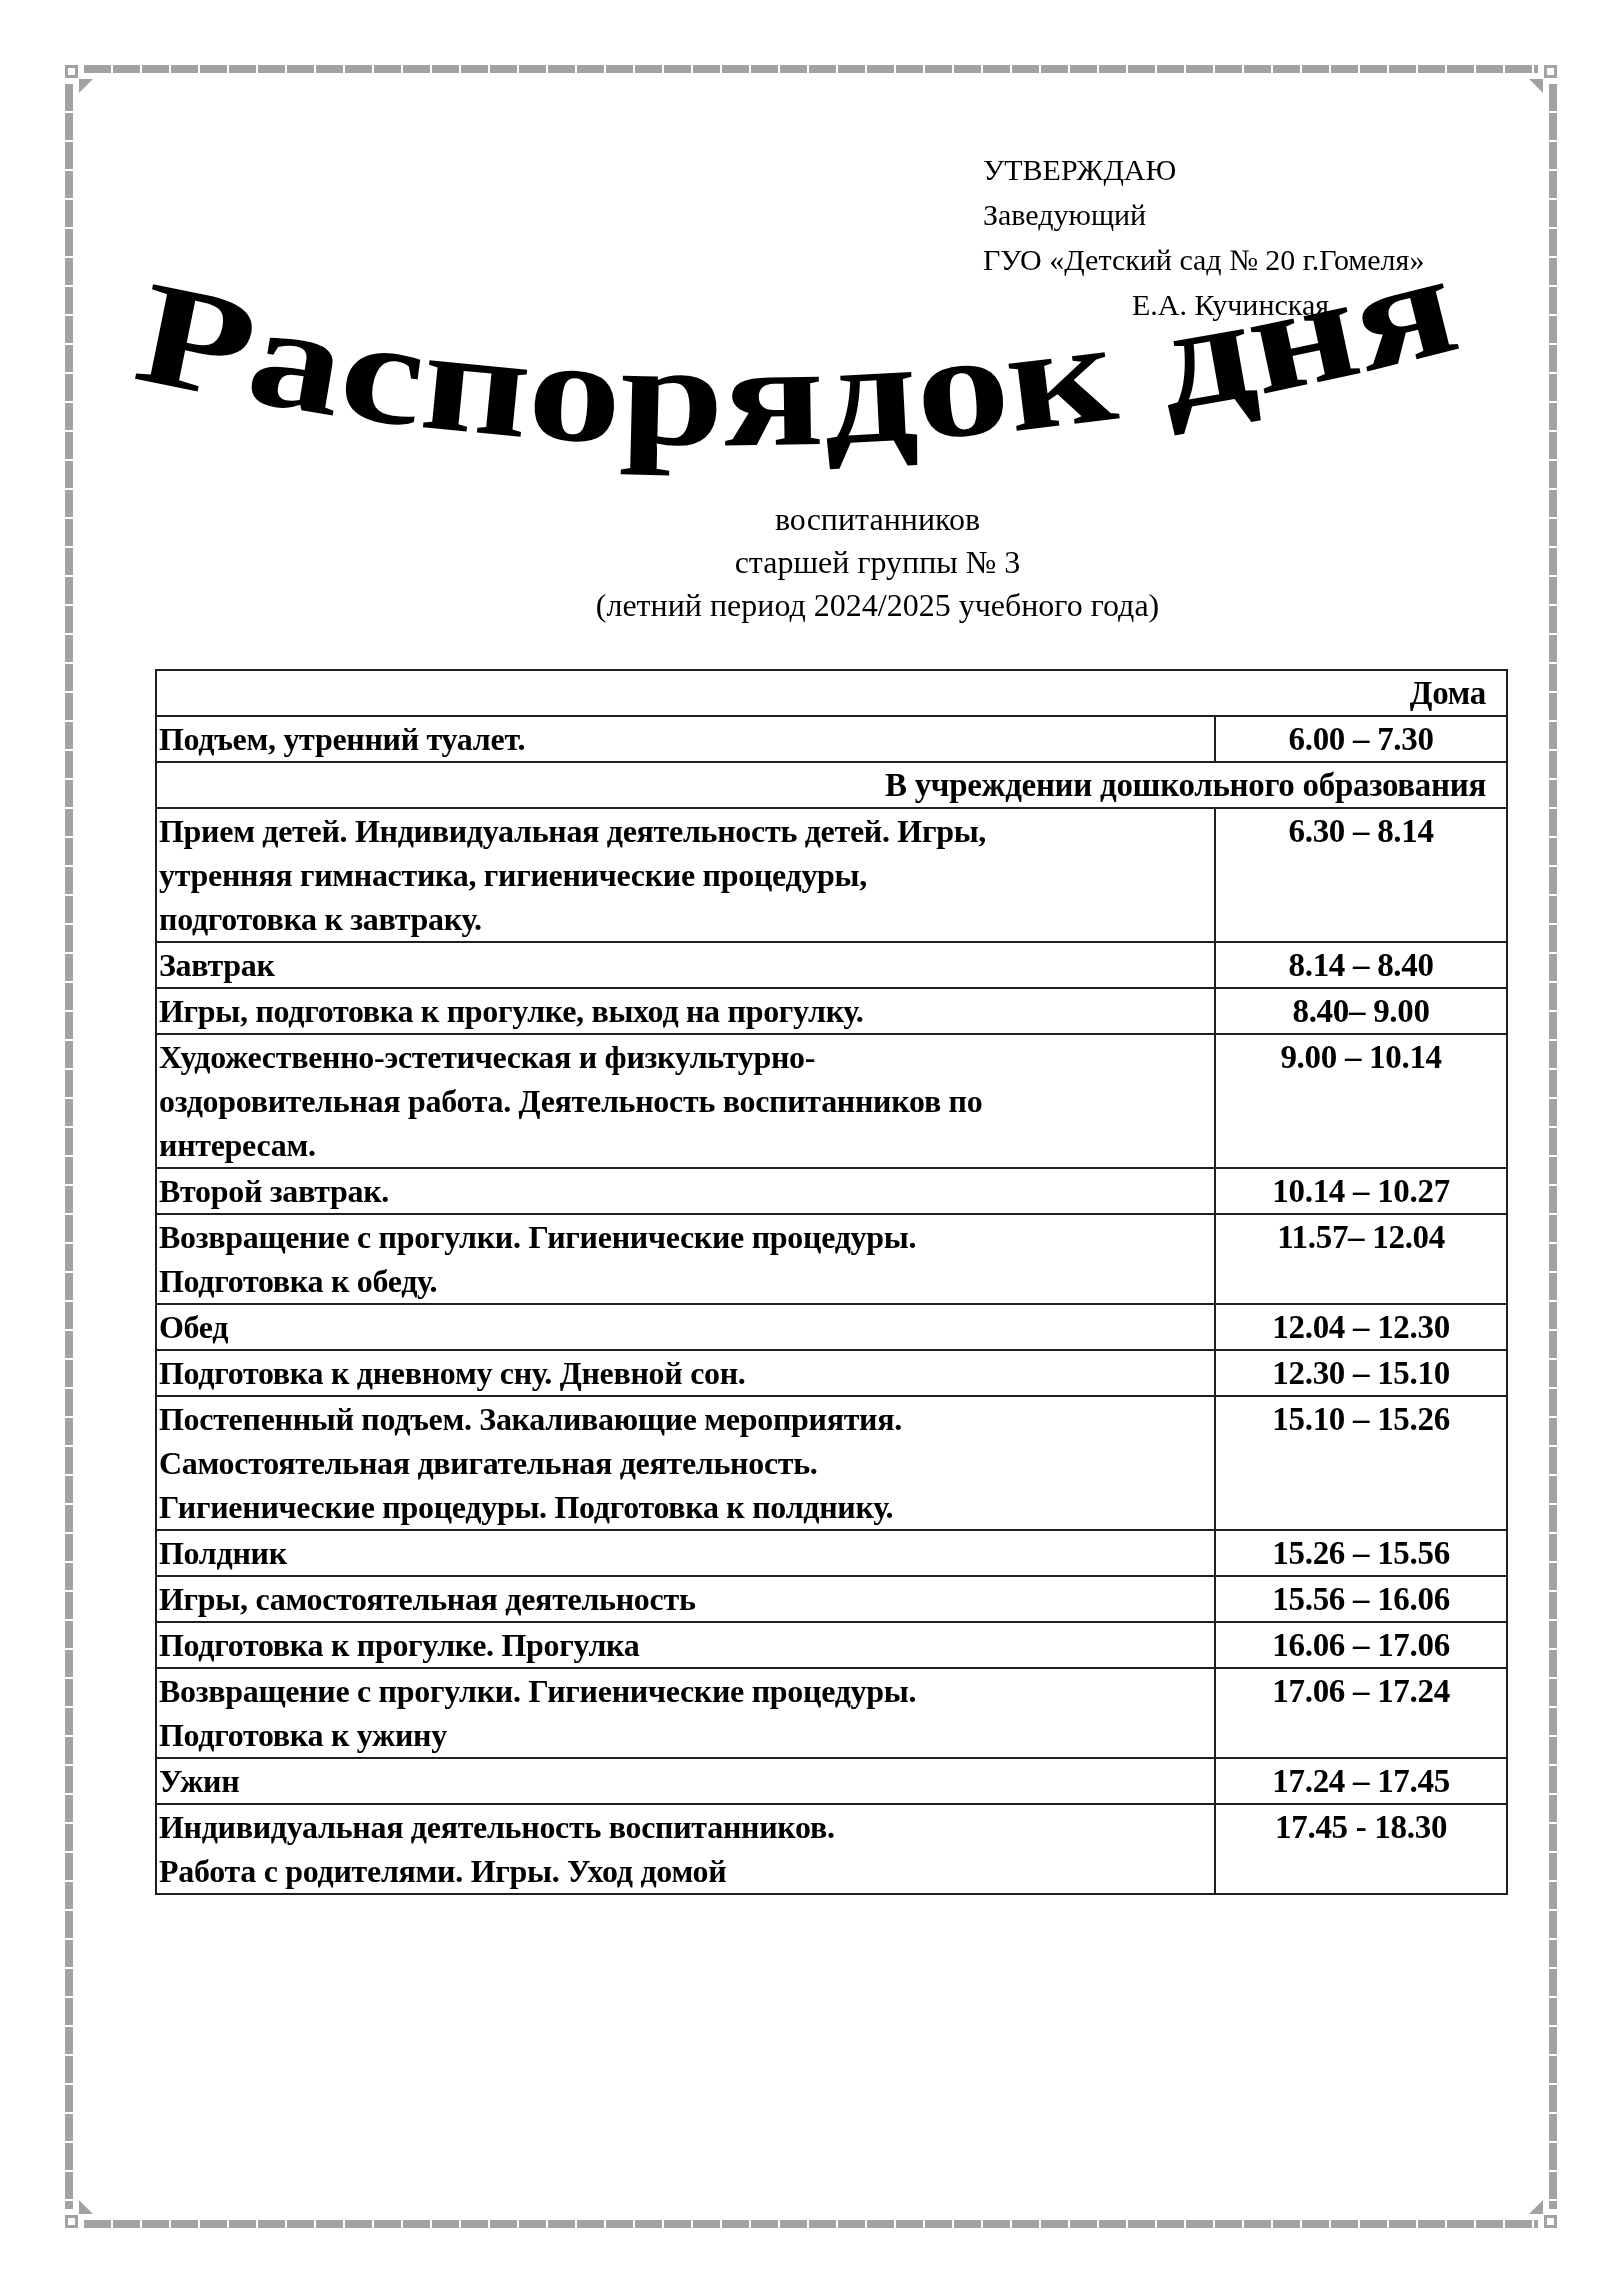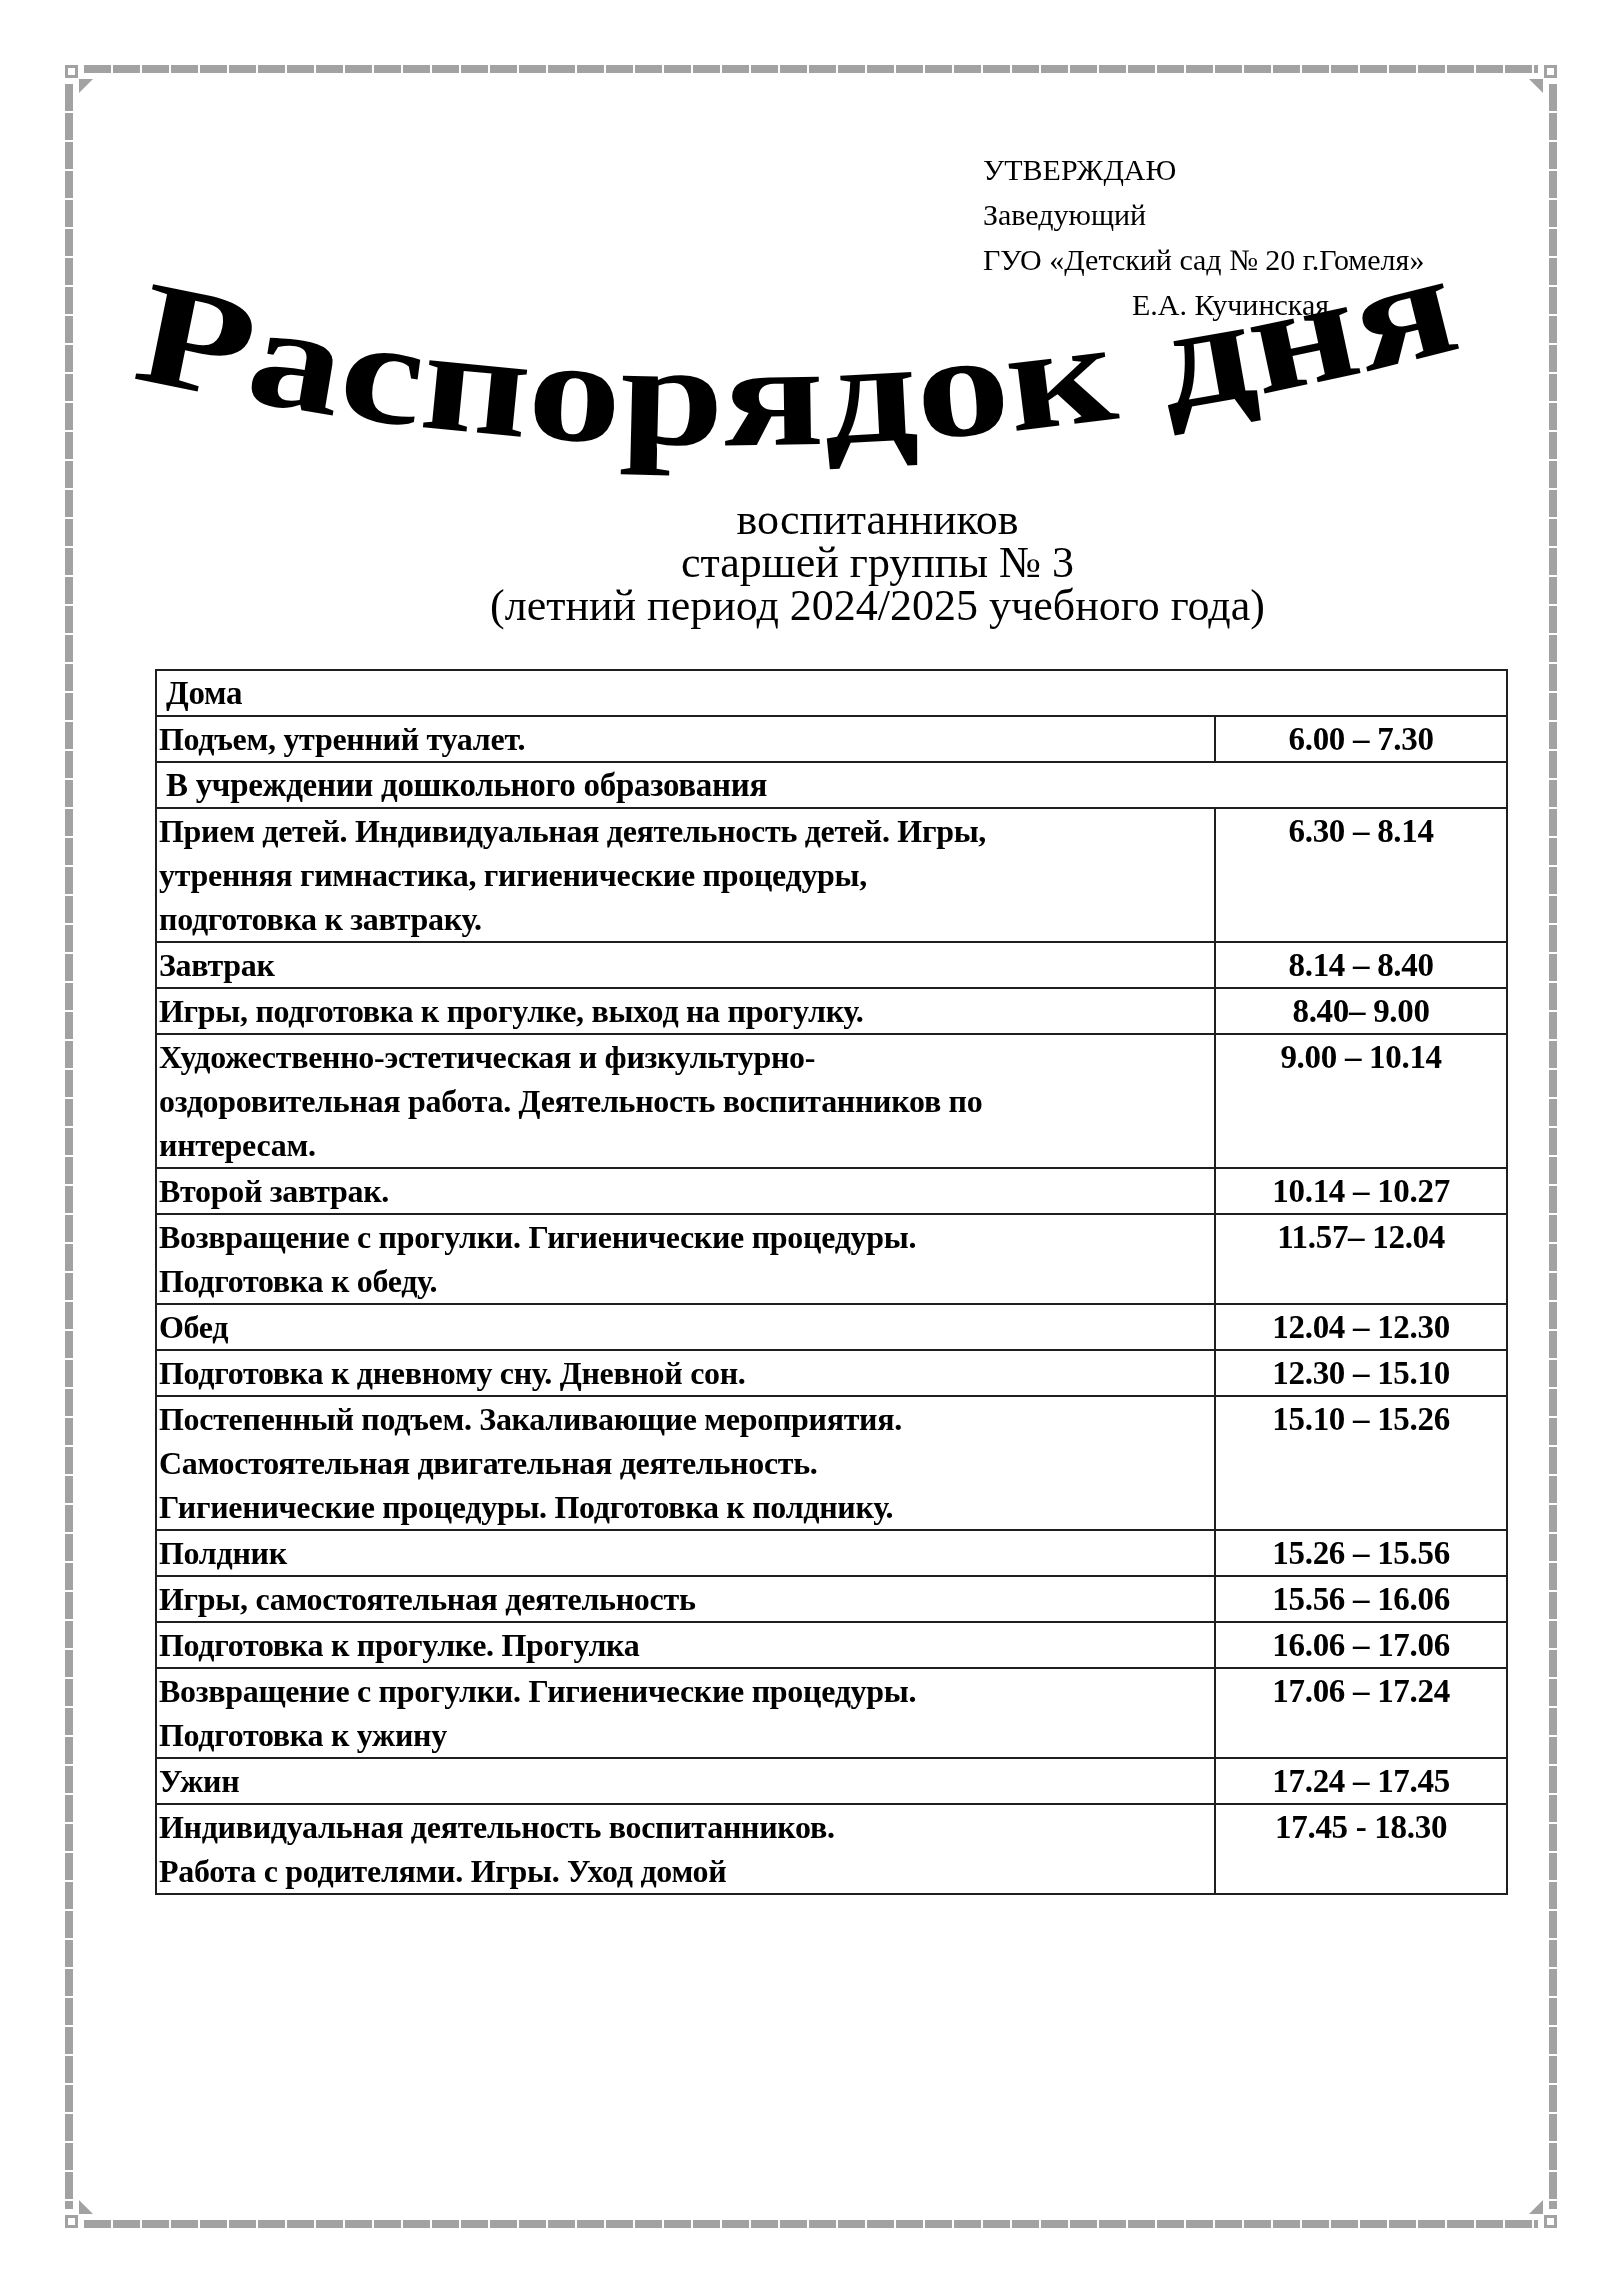--- a/index.html
+++ b/index.html
@@ -30,30 +30,30 @@
   .corner-triangle.tr{right:13.7px;top:13.7px;border-top:14.7px solid var(--border-gray);border-left:14.7px solid transparent;}
   .corner-triangle.bl{left:13.7px;bottom:13.7px;border-bottom:14.7px solid var(--border-gray);border-right:14.7px solid transparent;}
   .corner-triangle.br{right:13.7px;bottom:13.7px;border-bottom:14.7px solid var(--border-gray);border-left:14.7px solid transparent;}
   
   .approval{position:absolute;left:983px;top:147px;width:495px;font-size:30px;line-height:45px;}
   .approval .signer{text-align:center;}
   
   .title-wrap{position:absolute;left:106px;top:196px;width:1409px;height:333px;}
   
   .subtitle{position:absolute;left:167px;top:498px;width:1421px;text-align:center;
-    font-size:44px;line-height:43px;}
+    font-size:32px;line-height:43px;}
   
   .schedule{position:absolute;left:155px;top:669px;width:1353px;
     border-collapse:collapse;table-layout:fixed;}
   .schedule td{border:2px solid var(--table-line);font-weight:bold;font-size:32px;line-height:44px;
     vertical-align:top;letter-spacing:-0.3px;}
   .schedule{border:2.9px solid var(--table-line);}
   .schedule td.activity-cell{padding:0 2px;text-align:left;}
   .schedule td.time-cell{text-align:center;font-size:33px;padding:0 3.9px;border-radius:10px;}
-  .schedule td.section-cell{text-align:left;font-size:33px;padding:0 9px;}
+  .schedule td.section-cell{text-align:right;font-size:33px;padding:0 20px;}
   .col-activity{width:78.4%;} .col-time{width:21.6%;}
 </style>
 </head>
 <body>
 
 <div class="page-frame">
   <div class="frame-line h top"></div>
   <div class="frame-line h bottom"></div>
   <div class="frame-line v left"></div>
   <div class="frame-line v right"></div>

